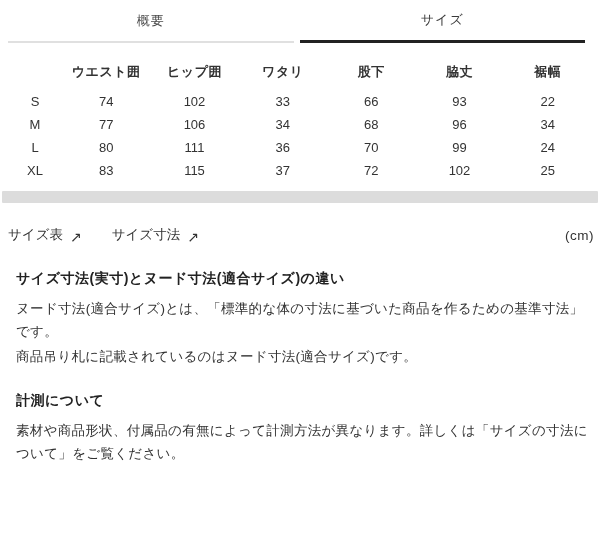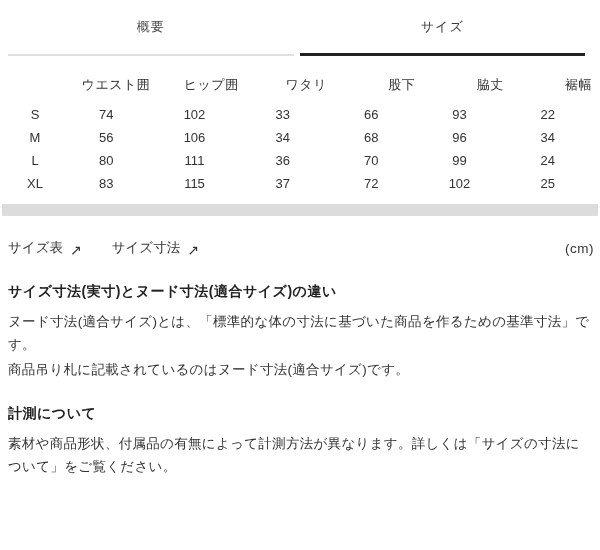--- a/index.html
+++ b/index.html
@@ -10,21 +10,21 @@
     color: #333333;
     font-family: "Liberation Sans", "DejaVu Sans", sans-serif;
     overflow: hidden;
   }
 
   
   .tabbar {
     display: flex;
     gap: 6px;
     padding: 0 15px 0 8px;
-    height: 56px;
+    height: 43px;
   }
   .tab {
     flex: 1;
     display: flex;
     align-items: center;
     justify-content: center;
     font-size: 13px;
     letter-spacing: 1px;
     color: #4a4a4a;
     border-bottom: 2px solid #e0e0e0;
@@ -39,22 +39,22 @@
   
   .size-table {
     width: calc(100% - 16px);
     margin: 13px 8px 0 8px;
     border-collapse: collapse;
     table-layout: fixed;
     font-size: 13px;
     color: #333333;
   }
   .size-table th {
-    font-weight: normal;
-    text-align: right;
+    font-weight: bold;
+    text-align: center;
     padding: 7px 0 9px 0;
     letter-spacing: 0.5px;
   }
   .size-table td {
     text-align: center;
     padding: 4px 0;
   }
   .size-table .col-size { width: 54px; }
 
   
@@ -84,21 +84,21 @@
     text-decoration: none;
   }
   .textlink .arrow {
     font-size: 14px;
     line-height: 1;
     color: #333333;
   }
   .unit-label { margin-left: auto; letter-spacing: 0.5px; }
 
   
-  .sections { padding: 0 8px; }
+  .sections { padding: 0 8px; margin-left: 8px; }
   .section-1 { margin-top: 26px; }
   .section-2 { margin-top: 24px; }
   .section h3 {
     font-size: 14px;
     font-weight: bold;
     color: #222222;
     margin: 0 0 9px 0;
     letter-spacing: 0.5px;
   }
   .section p {
@@ -139,21 +139,21 @@
         <td>S</td>
         <td>74</td>
         <td>102</td>
         <td>33</td>
         <td>66</td>
         <td>93</td>
         <td>22</td>
       </tr>
       <tr>
         <td>M</td>
-        <td>56</td>
+        <td>77</td>
         <td>106</td>
         <td>34</td>
         <td>68</td>
         <td>96</td>
         <td>34</td>
       </tr>
       <tr>
         <td>L</td>
         <td>80</td>
         <td>111</td>

